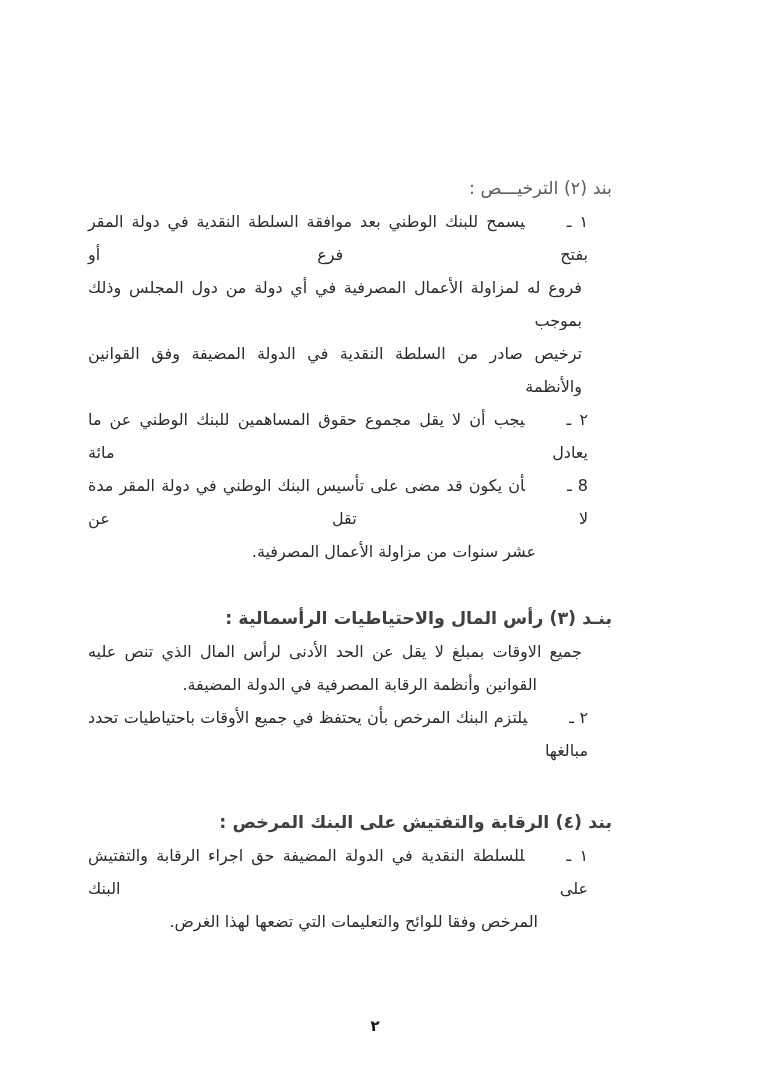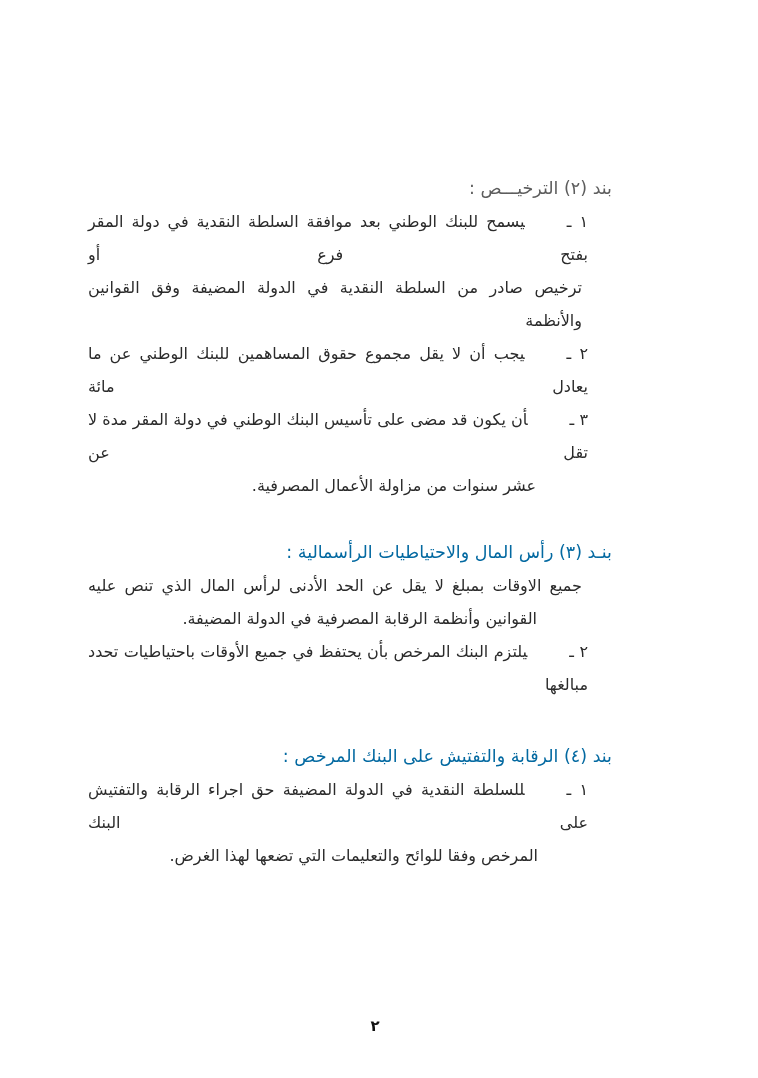--- a/index.html
+++ b/index.html
@@ -19,22 +19,22 @@
   .content {
     position: absolute;
     top: 0;
     right: 146px;
     width: 524px;
     padding-top: 172px;
     direction: rtl;
   }
   .heading {
     font-size: 17.5px;
-    font-weight: normal;
-    color: #0369a1;
+    font-weight: bold;
+    color: #404040;
     line-height: 33px;
     text-align: right;
     white-space: nowrap;
   }
   .heading.faded {
     font-weight: normal;
     color: #5d5d5d;
   }
   .h3gap { margin-top: 34px; }
   .h4gap { margin-top: 39px; }
@@ -69,25 +69,26 @@
 </style>
 </head>
 <body>
 
 <div class="page">
   <div class="content">
 
     <div class="heading faded">بند (٢) الترخيـــص :</div>
 
     <div class="line jfull first"><span class="num">١ ـ</span><span>يسمح للبنك الوطني بعد موافقة السلطة النقدية في دولة المقر بفتح فرع أو</span></div>
+    <div class="line jfull cont">فروع له لمزاولة الأعمال المصرفية في أي دولة من دول المجلس وذلك بموجب</div>
     <div class="line jfull cont">ترخيص صادر من السلطة النقدية في الدولة المضيفة وفق القوانين والأنظمة</div>
 
     <div class="line jfull first"><span class="num">٢ ـ</span><span>يجب أن لا يقل مجموع حقوق المساهمين للبنك الوطني عن ما يعادل مائة</span></div>
 
-    <div class="line jfull first"><span class="num">٣ ـ</span><span>أن يكون قد مضى على تأسيس البنك الوطني في دولة المقر مدة لا تقل عن</span></div>
+    <div class="line jfull first"><span class="num">8 ـ</span><span>أن يكون قد مضى على تأسيس البنك الوطني في دولة المقر مدة لا تقل عن</span></div>
     <div class="line end" style="padding-right:76px">عشر سنوات من مزاولة الأعمال المصرفية.</div>
 
     <div class="heading h3gap">بنـد (٣) رأس المال والاحتياطيات الرأسمالية :</div>
 
     <div class="line jfull cont">جميع الاوقات بمبلغ لا يقل عن الحد الأدنى لرأس المال الذي تنص عليه</div>
     <div class="line end" style="padding-right:75px">القوانين وأنظمة الرقابة المصرفية في الدولة المضيفة.</div>
 
     <div class="line jfull first"><span class="num">٢ ـ</span><span>يلتزم البنك المرخص بأن يحتفظ في جميع الأوقات باحتياطيات تحدد مبالغها</span></div>
 
     <div class="heading h4gap">بند (٤) الرقابة والتفتيش على البنك المرخص :</div>

